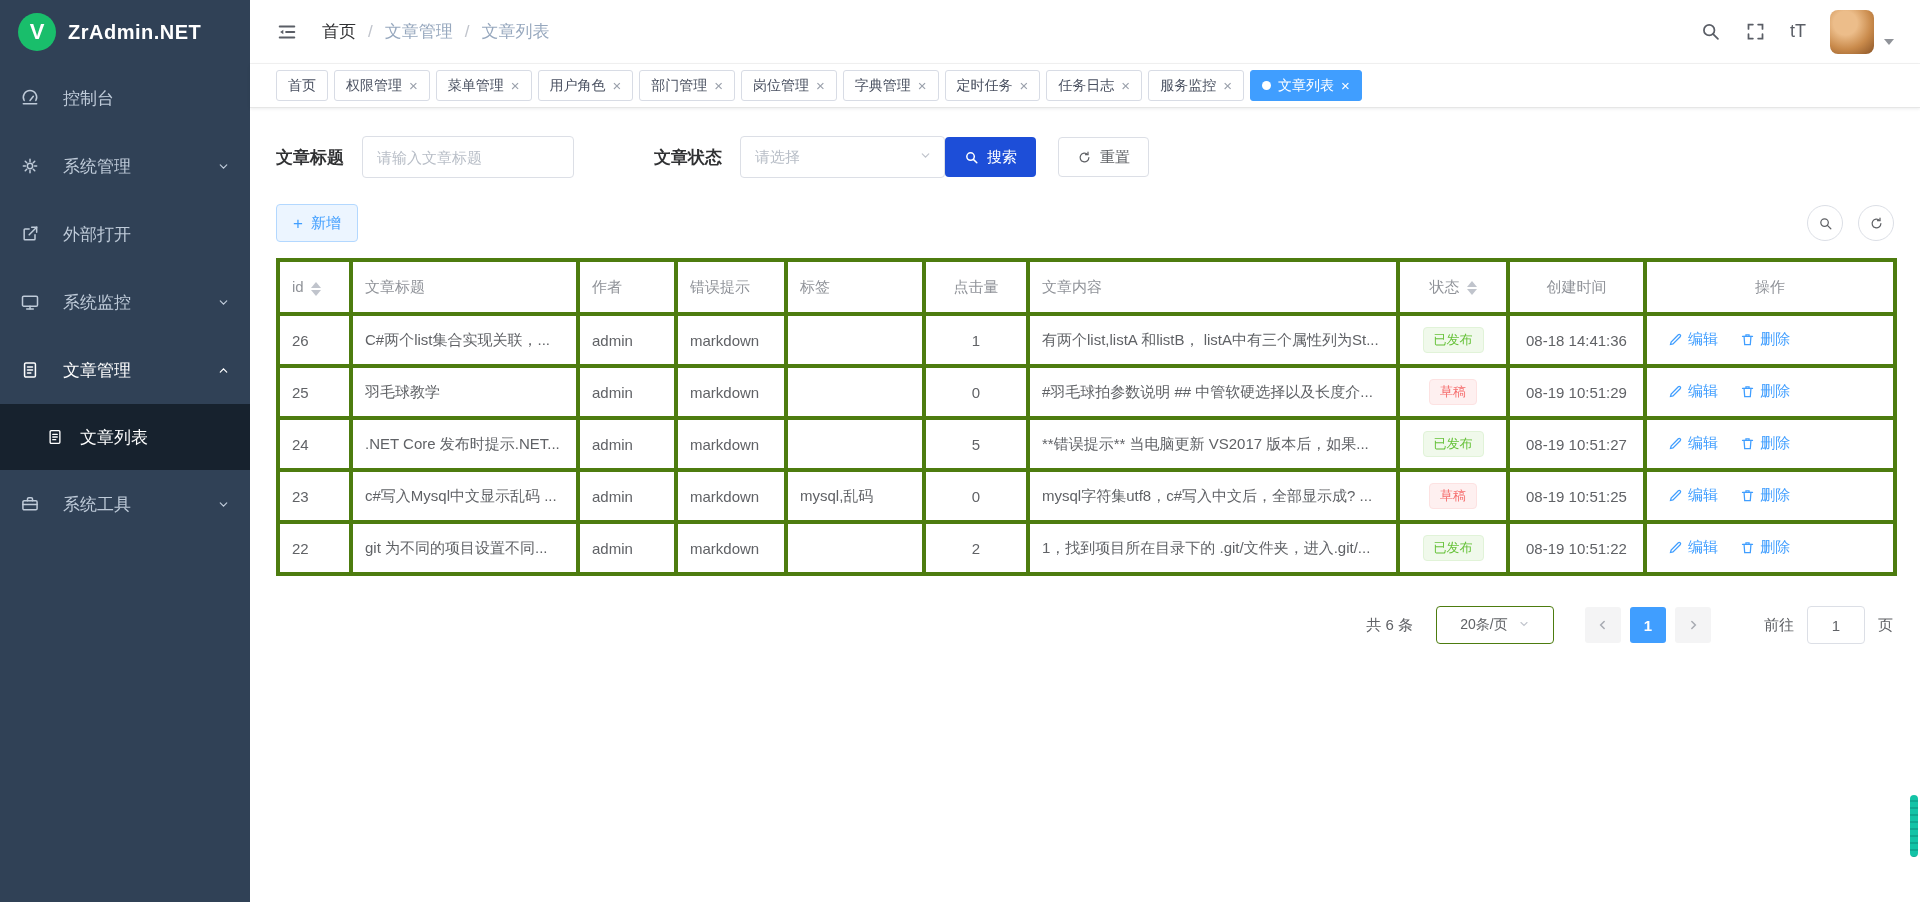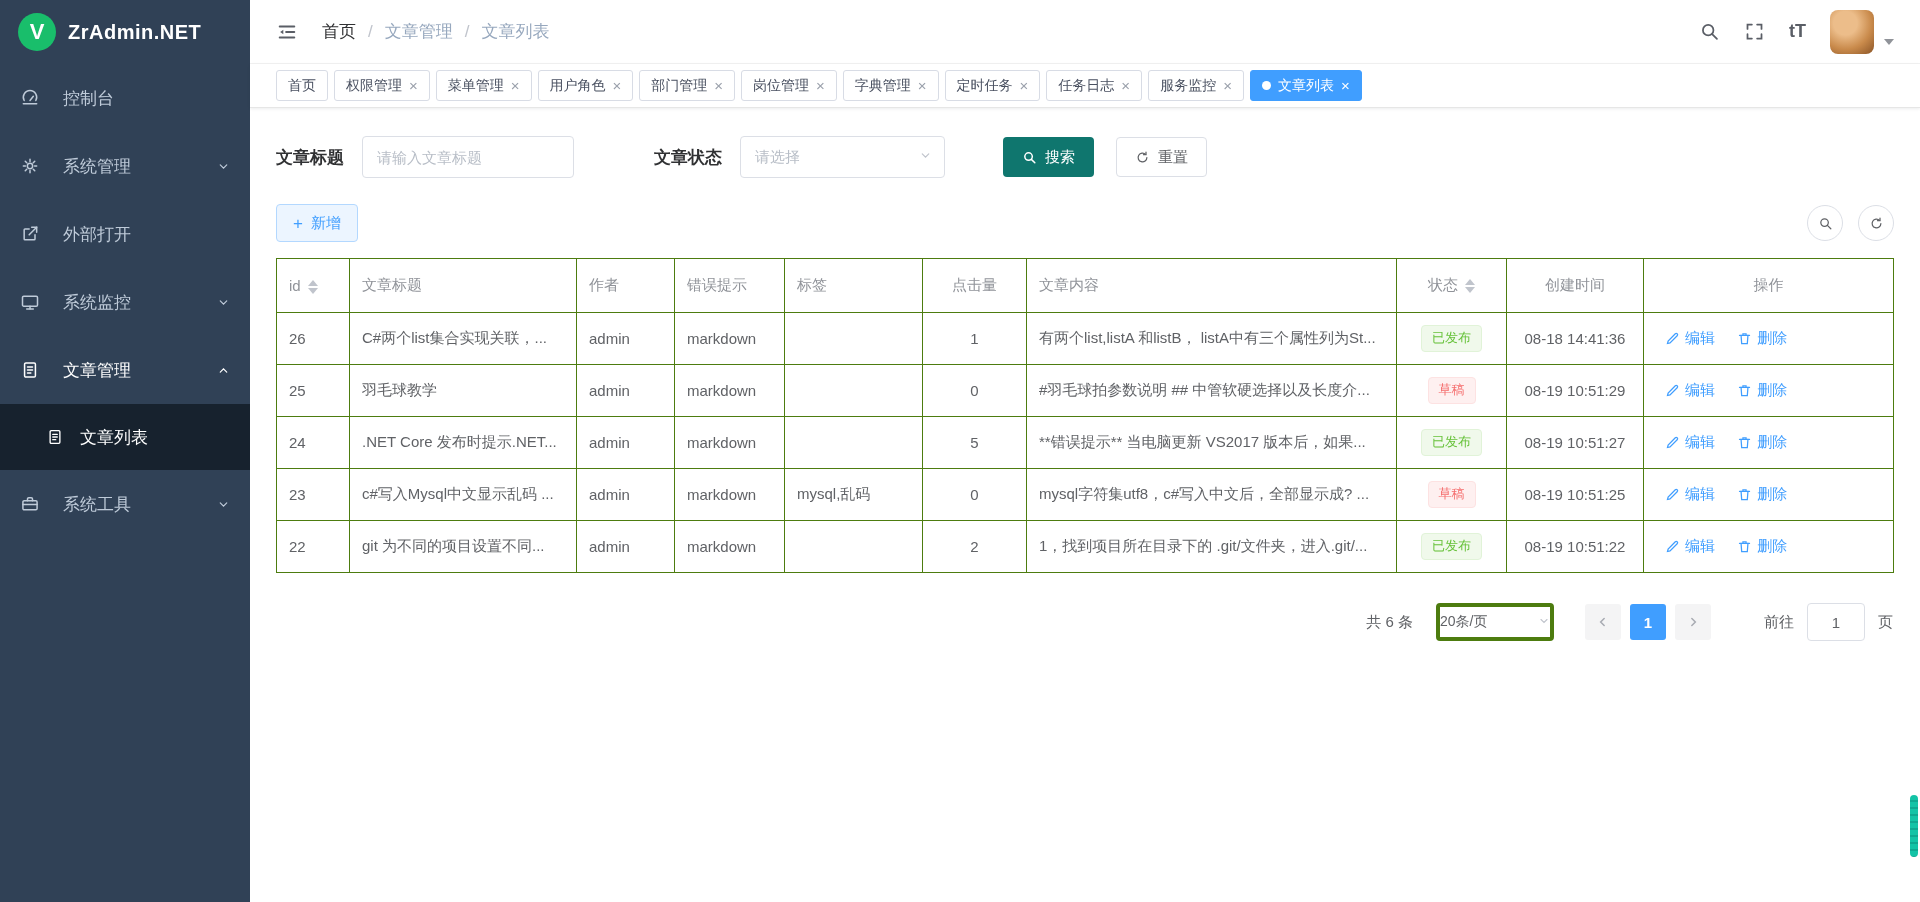--- a/index.html
+++ b/index.html
@@ -24,21 +24,21 @@
   .main{flex:1;display:flex;flex-direction:column;min-width:0;background:#fff}
 
   .topbar{height:64px;display:flex;align-items:center;padding:0 26px;border-bottom:1px solid #f2f2f2}
   .hamburger{margin-right:24px;display:flex;cursor:pointer}
   .breadcrumb{display:flex;align-items:center;gap:12px;font-size:17px}
   .crumb{color:#97a8be;cursor:pointer}
   .crumb.first{color:#303133}
   .sep{color:#c0c4cc}
   .topbar-right{margin-left:auto;display:flex;align-items:center;gap:24px}
   .tb-icon{color:#5a5e66;display:flex;cursor:pointer}
-  .font-size-icon{font-size:18px;font-weight:700;color:#5a5e66;cursor:pointer}
+  .font-size-icon{font-size:18px;font-weight:400;color:#5a5e66;cursor:pointer}
   .avatar{width:44px;height:44px;border-radius:8px;cursor:pointer;
     background:radial-gradient(circle at 35% 30%,#ecbd8a 0 28%,#c98a4b 62%,#8a5426 100%)}
   .caret-down{width:0;height:0;border-left:5px solid transparent;border-right:5px solid transparent;border-top:6px solid #909399;align-self:flex-end;margin:0 0 9px -14px;cursor:pointer}
 
   .tags-bar{height:44px;display:flex;align-items:center;gap:6px;padding:0 26px;border-bottom:1px solid #e6e6e6;box-shadow:0 1px 3px rgba(0,21,41,.08)}
   .tag-item{height:31px;display:inline-flex;align-items:center;gap:7px;padding:0 11px;border:1px solid #d8dce5;color:#495060;font-size:14px;background:#fff;cursor:pointer;border-radius:3px;white-space:nowrap}
   .t-close{font-size:15px;color:#9aa0ab;line-height:1;cursor:pointer}
   .tag-item.active{background:#409eff;border-color:#409eff;color:#fff}
   .tag-item.active .t-close{color:#fff}
   .t-dot{width:9px;height:9px;border-radius:50%;background:#fff}
@@ -46,49 +46,49 @@
   
   .content{flex:1;padding:24px 26px;position:relative}
   .filter-row{display:flex;align-items:center;margin:4px 0 26px}
   .f-label{font-size:17px;font-weight:700;color:#303133;margin-right:18px}
   .f-label.second{margin-left:80px}
   .text-input{width:212px;height:42px;border:1px solid #dcdfe6;border-radius:4px;padding:0 14px;font-size:15px;color:#606266;font-family:inherit;outline:none}
   .text-input::placeholder{color:#b8bec7}
   .select-box{width:205px;height:42px;border:1px solid #dcdfe6;border-radius:4px;display:flex;align-items:center;justify-content:space-between;padding:0 12px 0 14px;cursor:pointer}
   .select-box .ph{color:#b8bec7;font-size:15px}
   .btn{display:inline-flex;align-items:center;gap:8px;height:40px;padding:0 18px;border-radius:4px;border:1px solid transparent;font-size:15px;cursor:pointer;font-family:inherit}
-  .btn-search{background:#0f766e;color:#fff;margin-left:58px}
+  .btn-search{background:#1d4ed8;color:#fff;}
   .btn-reset{background:#fff;border-color:#dcdfe6;color:#606266;margin-left:22px}
 
   .toolbar-row{display:flex;align-items:center;margin-bottom:16px}
   .btn-add{background:#ecf5ff;border-color:#b3d8ff;color:#409eff;height:38px;padding:0 16px}
   .plus-glyph{font-size:17px;line-height:1}
   .circle-btns{margin-left:auto;display:flex;gap:15px}
   .circle-btn{width:36px;height:36px;border-radius:50%;border:1px solid #dcdfe6;background:#fff;color:#606266;display:flex;align-items:center;justify-content:center;cursor:pointer}
 
   table.data-table{width:1617px;border-collapse:collapse;table-layout:fixed;font-size:15px}
-  .data-table th,.data-table td{border:1px solid #4d7c0f;padding:0 12px;height:52px;overflow:hidden;white-space:nowrap;text-overflow:ellipsis;text-align:left;background:#fff}
+  .data-table th,.data-table td{border:4px solid #4d7c0f;padding:0 12px;height:52px;overflow:hidden;white-space:nowrap;text-overflow:ellipsis;text-align:left;background:#fff}
   .data-table th{color:#909399;font-weight:500;height:54px}
   .data-table td{color:#606266}
   .data-table .center{text-align:center}
   .sort-caret{display:inline-flex;flex-direction:column;gap:2px;margin-left:7px;vertical-align:middle}
   .sort-caret i{display:block;width:0;height:0;border-left:5px solid transparent;border-right:5px solid transparent}
   .sort-caret .up{border-bottom:6px solid #c0c4cc}
   .sort-caret .down{border-top:6px solid #c0c4cc}
 
   .tag{display:inline-block;padding:4px 10px;border-radius:4px;font-size:13px;line-height:1.25}
   .tag-success{color:#67c23a;background:#f0f9eb;border:1px solid #e1f3d8}
   .tag-danger{color:#f56c6c;background:#fef0f0;border:1px solid #fde2e2}
 
   .cell-actions{text-align:center}
   .action-link{display:inline-flex;align-items:center;gap:5px;color:#409eff;cursor:pointer;margin:0 9px;font-size:15px}
 
   .pagination{width:1617px;display:flex;align-items:center;justify-content:flex-end;gap:9px;margin-top:30px;font-size:15px;color:#606266}
   .pg-total{margin-right:14px}
-  .page-size{width:118px;height:38px;border:4px solid #4d7c0f;border-radius:4px;display:flex;align-items:center;justify-content:space-between;gap:10px;cursor:pointer;font-size:14px;color:#606266;margin-right:22px}
+  .page-size{width:118px;height:38px;border:1px solid #4d7c0f;border-radius:4px;display:flex;align-items:center;justify-content:center;gap:10px;cursor:pointer;font-size:14px;color:#606266;margin-right:22px}
   .pg-btn{width:36px;height:36px;border:none;background:#f4f4f5;border-radius:3px;color:#a8abb2;display:flex;align-items:center;justify-content:center;cursor:pointer}
   .pg-num{width:36px;height:36px;background:#409eff;border-radius:3px;color:#fff;display:flex;align-items:center;justify-content:center;font-weight:600;cursor:pointer}
   .pg-goto-label{margin-left:44px}
   .goto-input{width:58px;height:38px;border:1px solid #dcdfe6;border-radius:4px;text-align:center;font-size:15px;color:#606266;font-family:inherit;outline:none;margin:0 4px}
 
   .scroll-thumb{position:absolute;right:2px;top:795px;width:8px;height:62px;border-radius:4px;cursor:pointer;
     background:repeating-linear-gradient(180deg,#13c3a6 0 5px,#0ea891 5px 7px)}
 </style>
 </head>
 <body>

